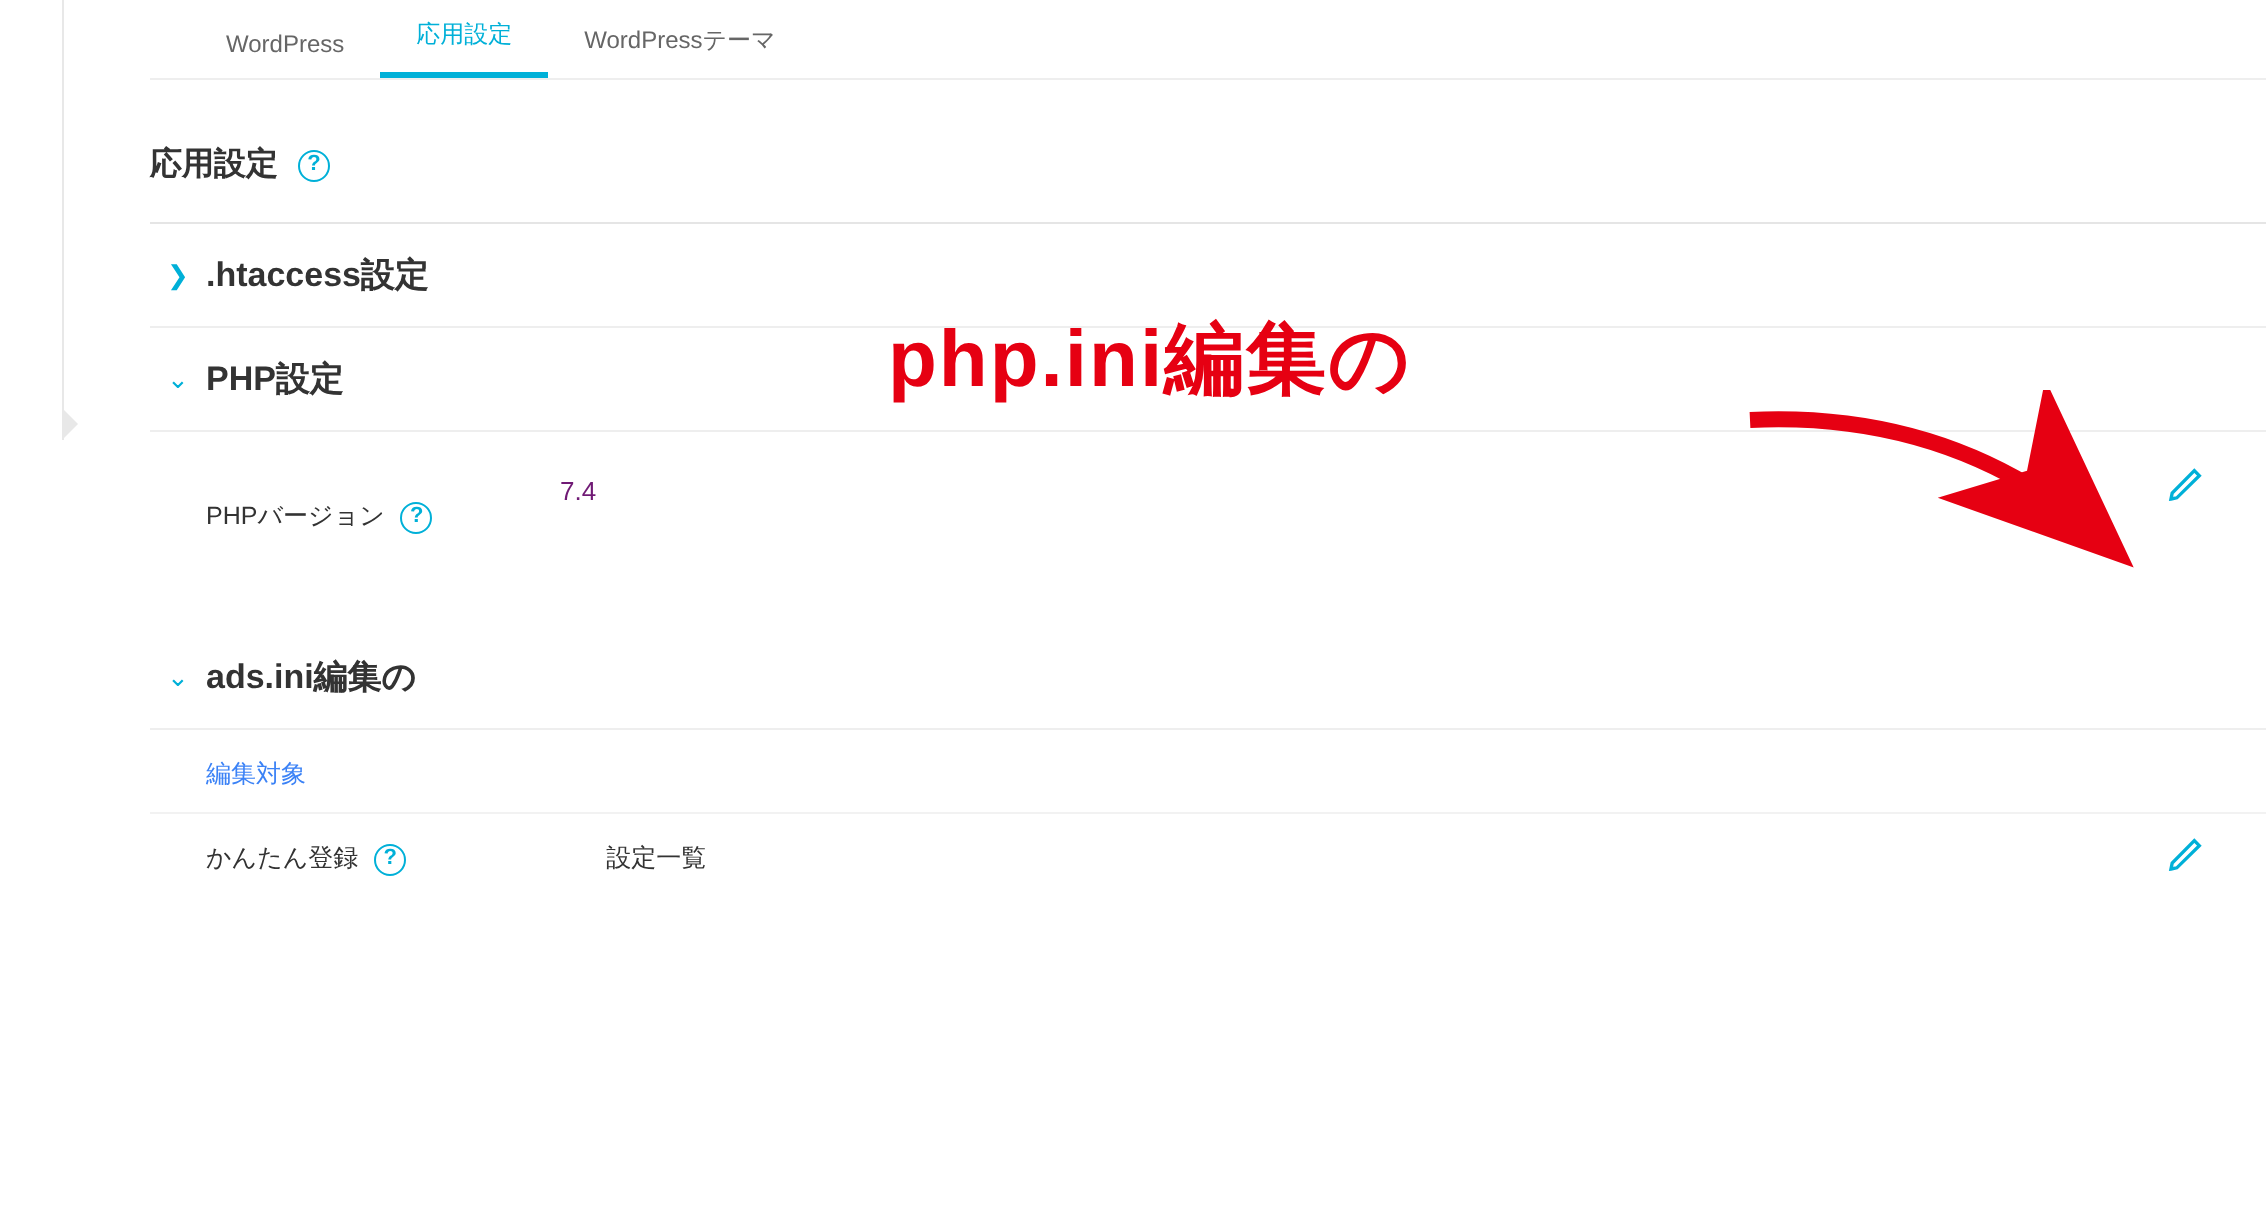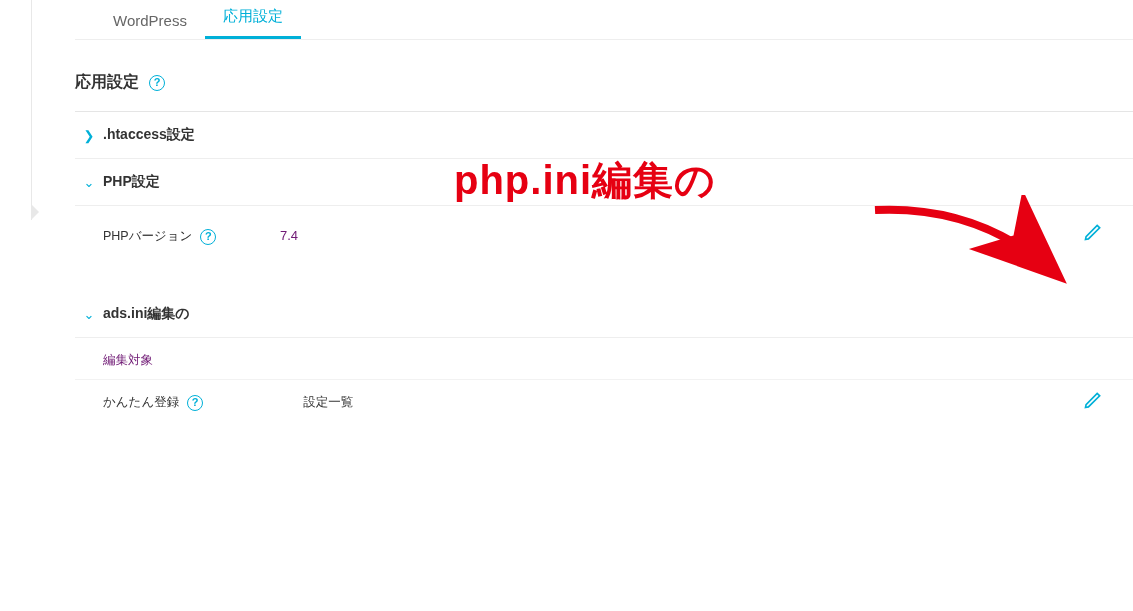--- a/index.html
+++ b/index.html
@@ -20,21 +20,21 @@
   .tabs {
     display: flex;
     align-items: flex-end;
     gap: 0;
     border-bottom: 1px solid #eee;
     padding: 0 0 0 20px;
     height: 40px;
   }
   .tab {
     padding: 10px 18px 10px;
-    font-size: 15px;
+    font-size: 12px;
     color: #666;
     cursor: pointer;
   }
   .tab.active {
     color: #00b0d8;
     border-bottom: 3px solid #00b0d8;
   }
   
   .section-heading {
     display: flex;
@@ -71,21 +71,21 @@
     cursor: pointer;
   }
   .acc-row .chev {
     width: 28px;
     display: flex;
     justify-content: center;
     font-size: 13px;
     color: #00b0d8;
   }
   .acc-row .title {
-    font-size: 14px;
+    font-size: 17px;
     font-weight: 600;
     color: #333;
   }
   
   .setting-body {
     padding: 10px 0 34px 0;
   }
   .setting-line {
     display: flex;
     align-items: flex-start;
@@ -93,20 +93,21 @@
     position: relative;
   }
   .setting-label {
     width: 175px;
     padding-left: 28px;
     display: flex;
     align-items: center;
     gap: 8px;
     font-size: 12.5px;
     color: #333;
+    margin-top: 12px;
   }
   .setting-value {
     flex: 1;
     font-size: 13px;
     color: #701a75;
     padding-left: 30px;
   }
   .ini-textarea {
     margin-left: 30px;
     width: 800px;
@@ -134,21 +135,21 @@
     height: 38px;
     right: 18px;
     top: 2px;
     display: flex;
     align-items: center;
     justify-content: center;
   }
   
   .annot {
     position: absolute;
-    left: 454px;
+    left: 444px;
     top: 155px;
     font-size: 40px;
     font-weight: 700;
     color: #e60012;
     line-height: 1.25;
     text-align: center;
     pointer-events: none;
     letter-spacing: 1px;
   }
   .arrow-svg {
@@ -176,21 +177,21 @@
     bottom:0;
     width:0;height:0;
     border-top:8px solid transparent;
     border-bottom:8px solid transparent;
     border-left:8px solid #e8e8e8;
   }
   
   .sub-line{
     padding: 14px 0 10px 28px;
     font-size: 12.5px;
-    color:#701a75;
+    color:#3b82f6;
     border-bottom:1px solid #f2f2f2;
   }
   .sub-line2{
     display:flex;
     align-items:center;
     gap:8px;
     padding: 14px 0 0 28px;
     font-size: 12.5px;
   }
   .sub-line2 .val{
@@ -200,20 +201,21 @@
 </head>
 <body>
 
 <div class="left-edge"></div>
 
 <div class="page">
 
   <div class="tabs">
     <div class="tab">WordPress</div>
     <div class="tab active">応用設定</div>
+    <div class="tab">WordPressテーマ</div>
   </div>
 
   <div class="section-heading">
     <span>応用設定</span>
     <span class="help-circle">?</span>
   </div>
 
   <div class="acc">
 
     <div class="acc-row">

